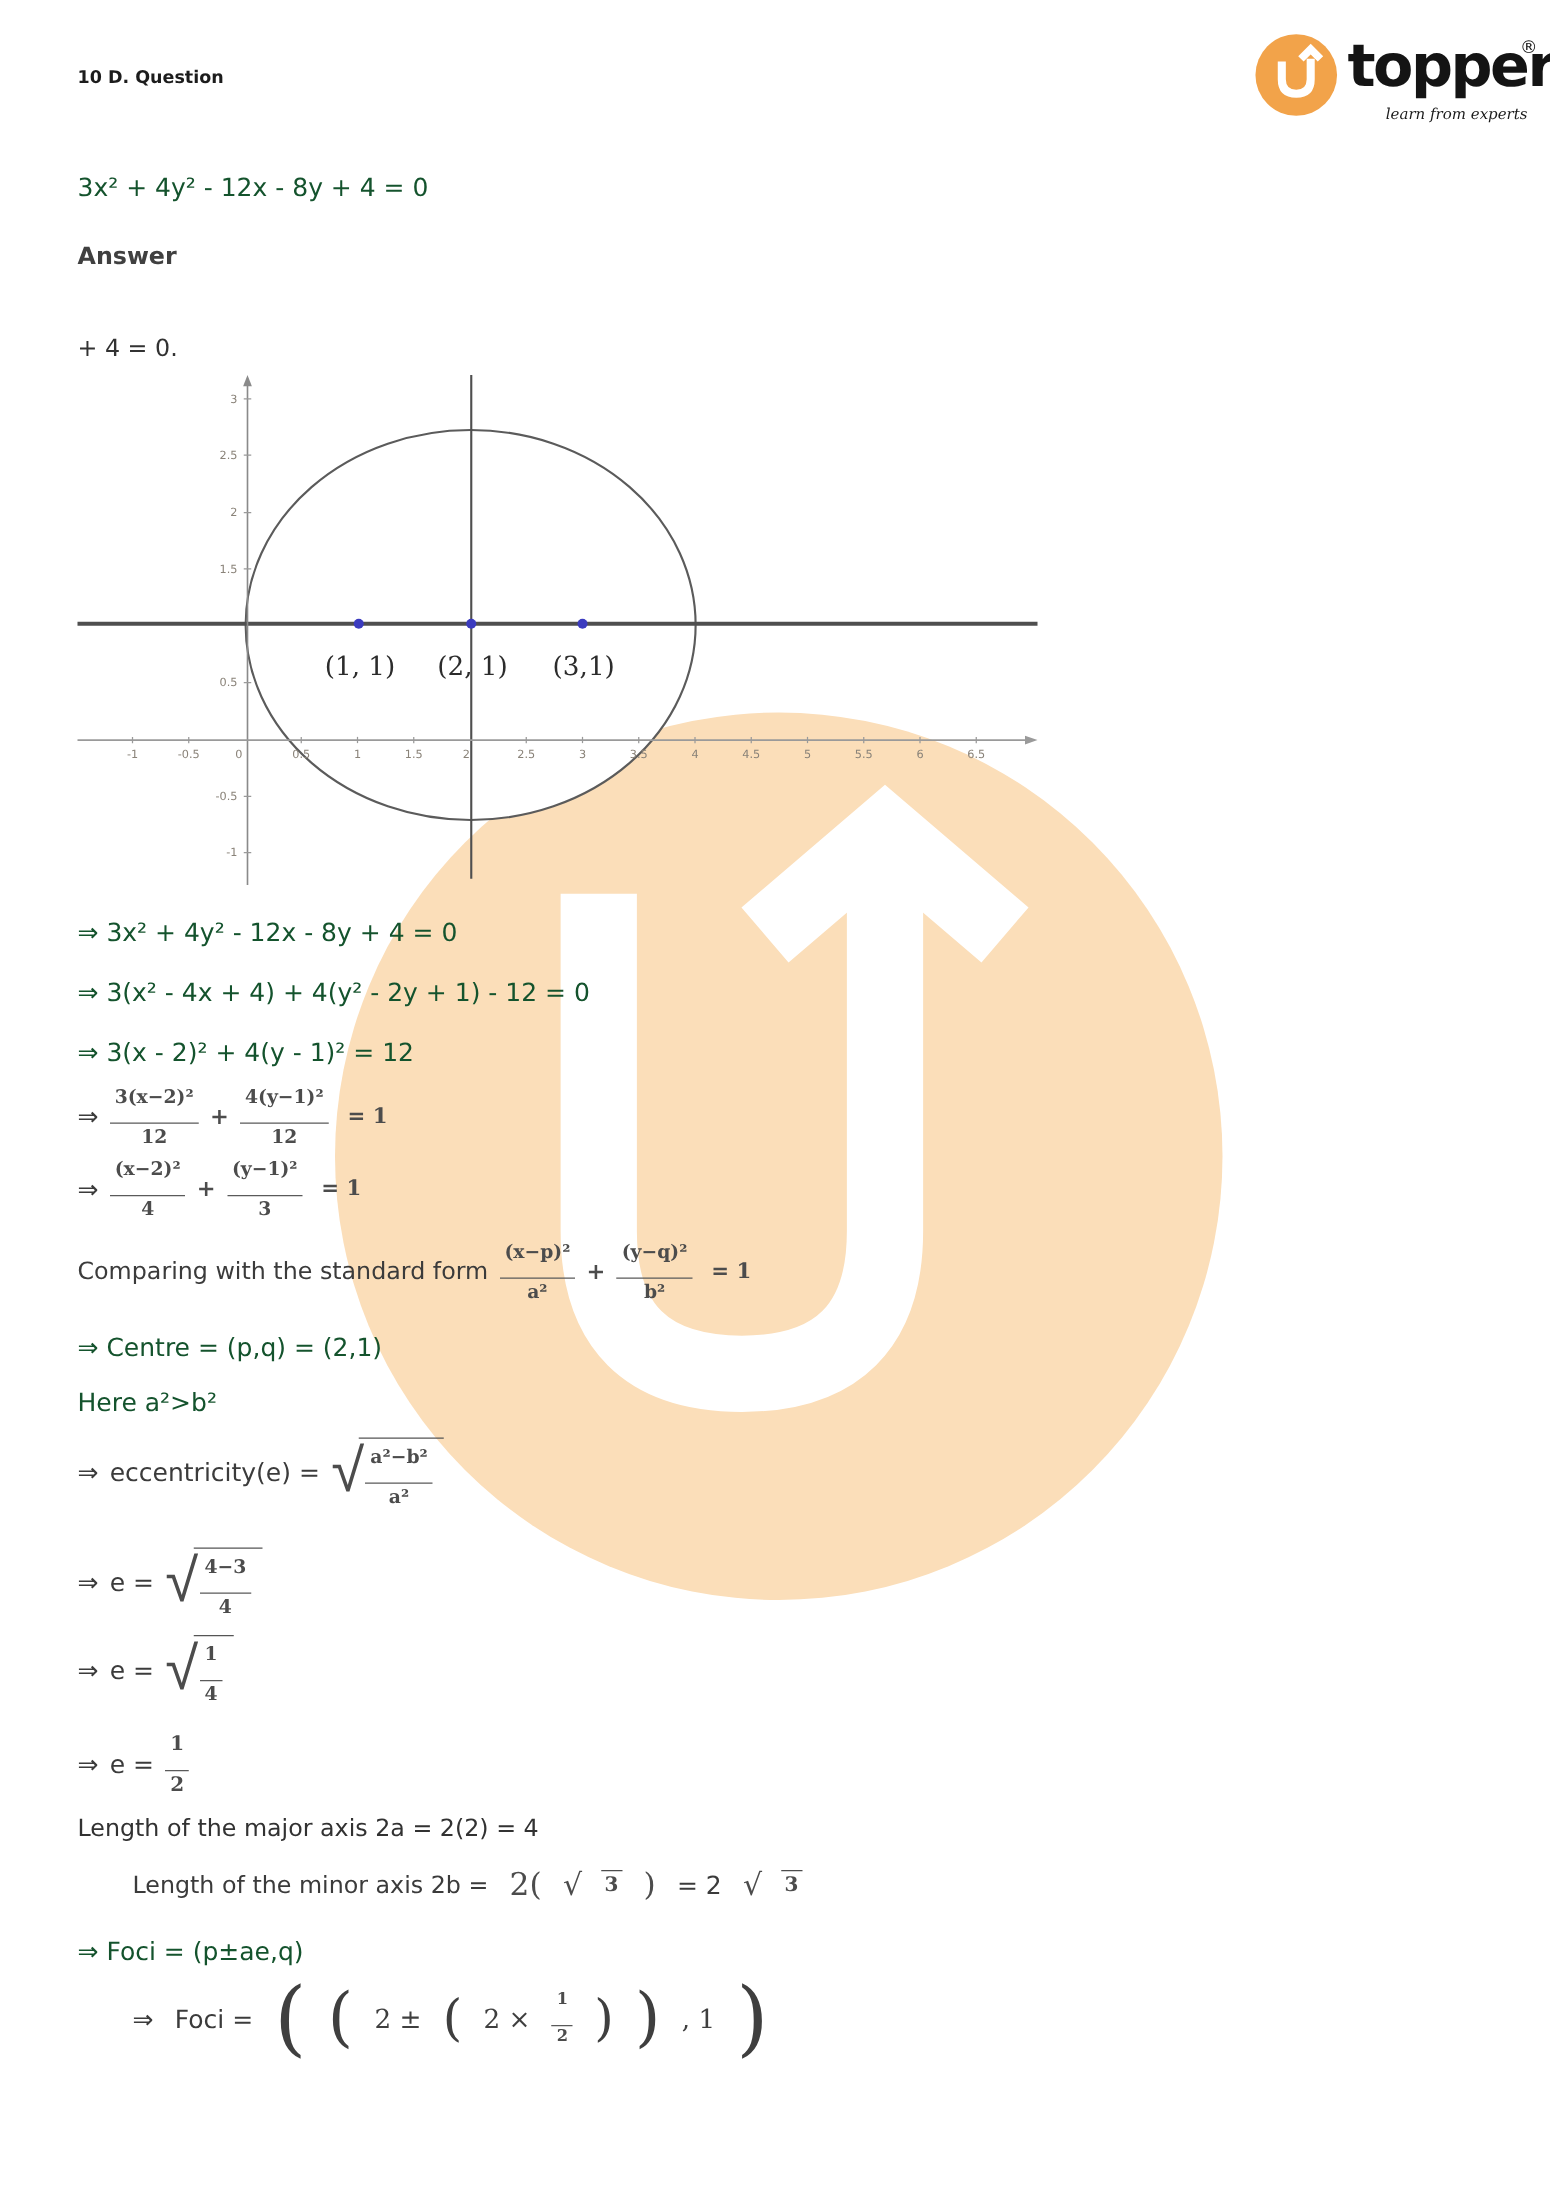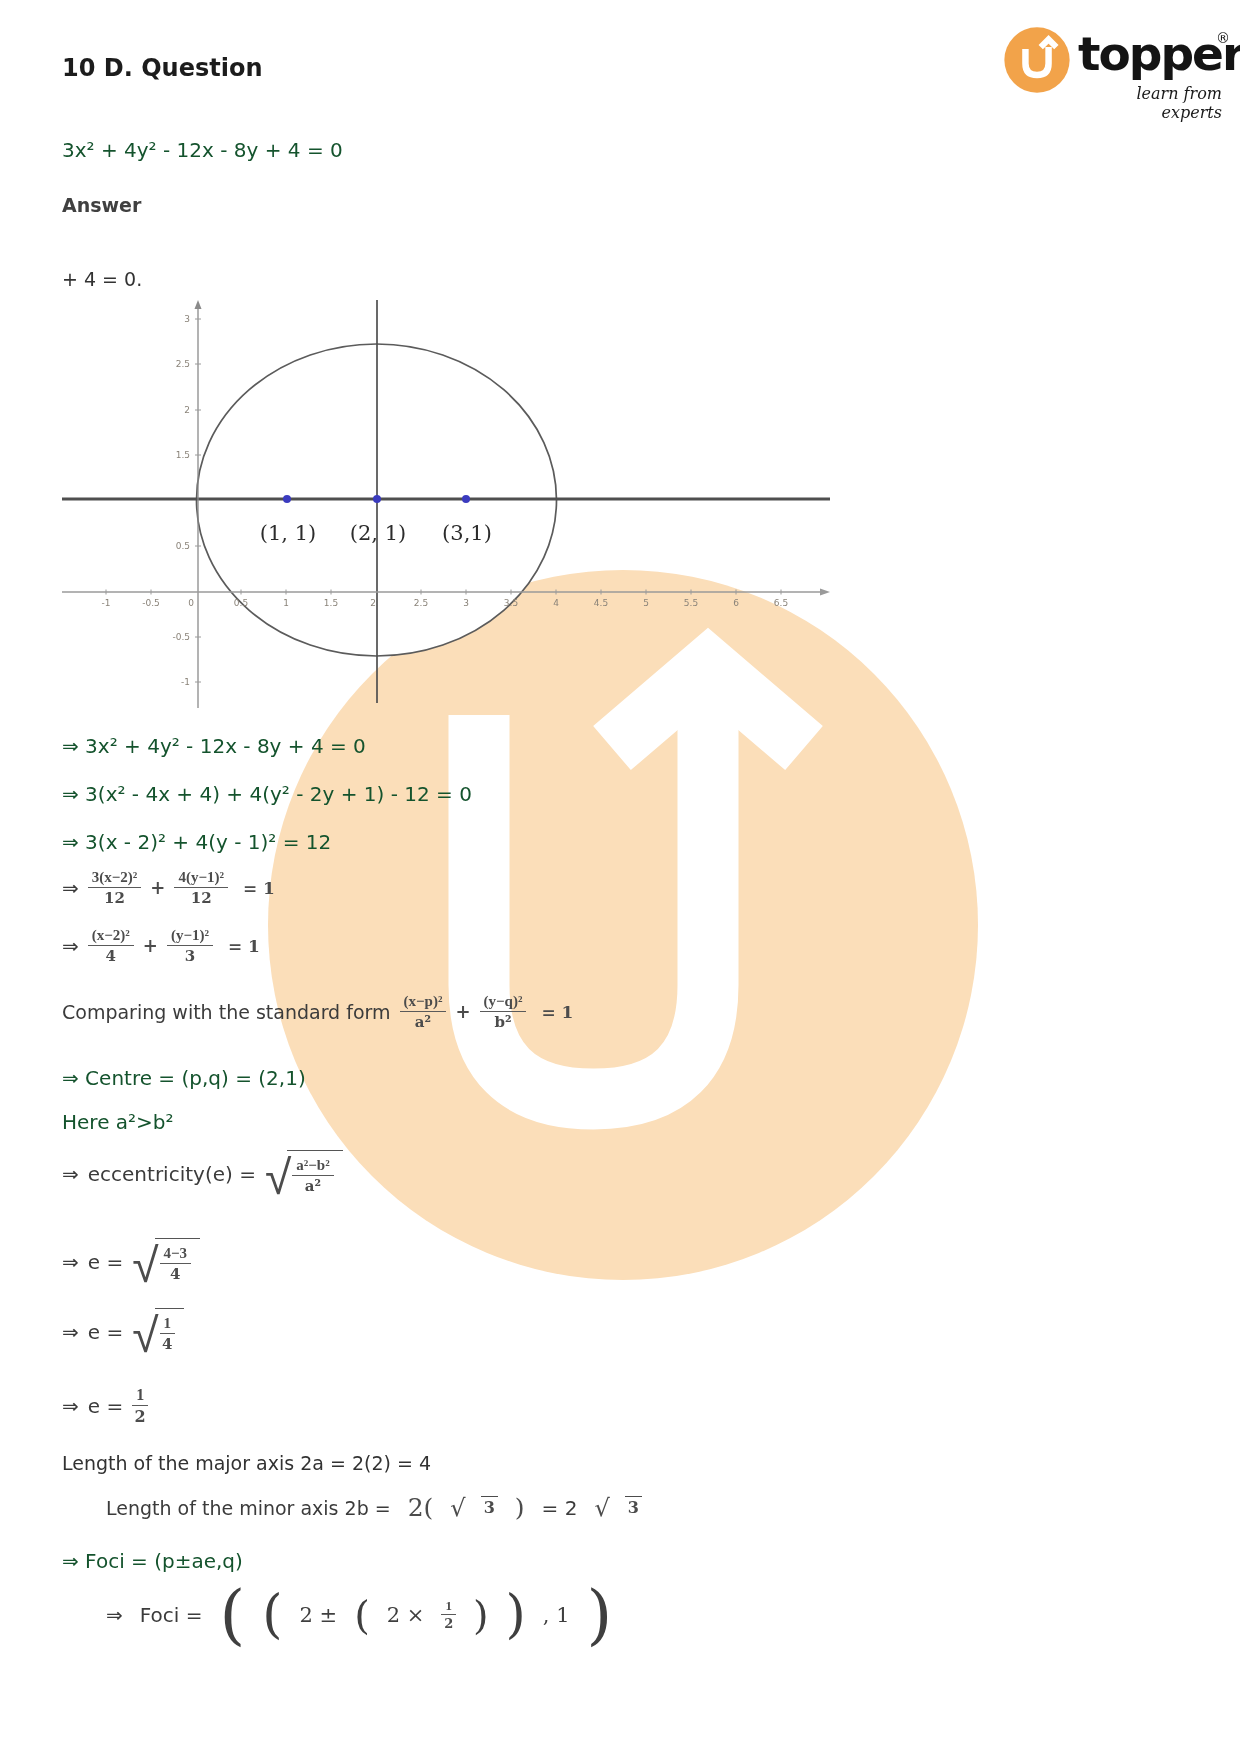--- a/index.html
+++ b/index.html
@@ -1,38 +1,38 @@
 <!DOCTYPE html>
 <html><head>
 <meta charset="utf-8">
 <style>
   html,body{margin:0;padding:0;background:#fff;}
   #page{position:relative;width:1240px;height:1755px;background:#fff;overflow:hidden;
         font-family:"DejaVu Sans",sans-serif;color:#3b3b3b;}
   .abs{position:absolute;}
   .layer0{z-index:0;} .layer1{z-index:1;} .layer2{z-index:2;}
 
-  .title{font-size:24px;font-weight:bold;color:#1c1c1c;}
+  .title{font-size:14px;font-weight:bold;color:#1c1c1c;}
   .body-text{font-size:19px;color:#323232;}
   .eq-text{font-size:20px;color:#14532d;}
   .bold{font-weight:bold;}
 
   
   .logo-circle{width:68px;height:68px;}
   .brand{font-size:47px;font-weight:bold;color:#141414;letter-spacing:-2px;}
   .brand-reg{font-size:14px;color:#141414;}
-  .tagline{font-size:16px;font-style:italic;font-family:"DejaVu Serif",serif;color:#1a1a1a;
+  .tagline{font-size:12px;font-style:italic;font-family:"DejaVu Serif",serif;color:#1a1a1a;
            width:140px;text-align:right;}
 
   
   .row{position:absolute;display:flex;align-items:center;gap:9px;font-size:20px;color:#3b3b3b;}
   .sm-gap{gap:17px;margin-left:44px;}
   .frac{display:inline-flex;flex-direction:column;align-items:center;
         font-family:"DejaVu Serif",serif;font-weight:bold;font-size:15px;color:#4c4c4c;line-height:1.2;}
-  .frac .num{border-bottom:1.5px solid #5a5a5a;padding:0 4px 1px;font-family:Liberation Serif, serif;}
+  .frac .num{border-bottom:1.5px solid #5a5a5a;padding:0 4px 12px;}
   .frac .den{padding-top:1px;}
   .rhs{font-family:"DejaVu Serif",serif;font-weight:bold;font-size:17px;color:#4c4c4c;margin-left:6px;}
   .plus{font-family:"DejaVu Serif",serif;font-weight:bold;font-size:18px;color:#4c4c4c;}
 
   .sqrt{display:inline-flex;align-items:flex-start;}
   .rad{font-family:"DejaVu Sans",sans-serif;font-weight:300;font-size:48px;line-height:1;
        color:#4c4c4c;margin-right:-4px;transform:translateY(3px);}
   .rad-sm{font-family:"DejaVu Sans",sans-serif;font-size:24px;line-height:1;color:#4c4c4c;margin-right:-2px;}
   .sq-inner{border-top:1.7px solid #555;padding:5px 9px 0 5px;display:flex;align-items:center;}
   .ovl{display:inline-block;border-top:1.6px solid #4c4c4c;font-family:"DejaVu Serif",serif;

